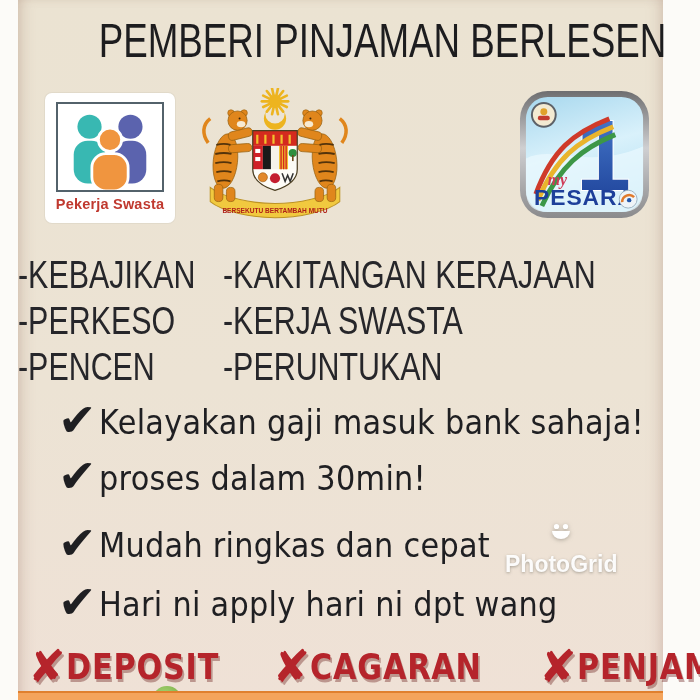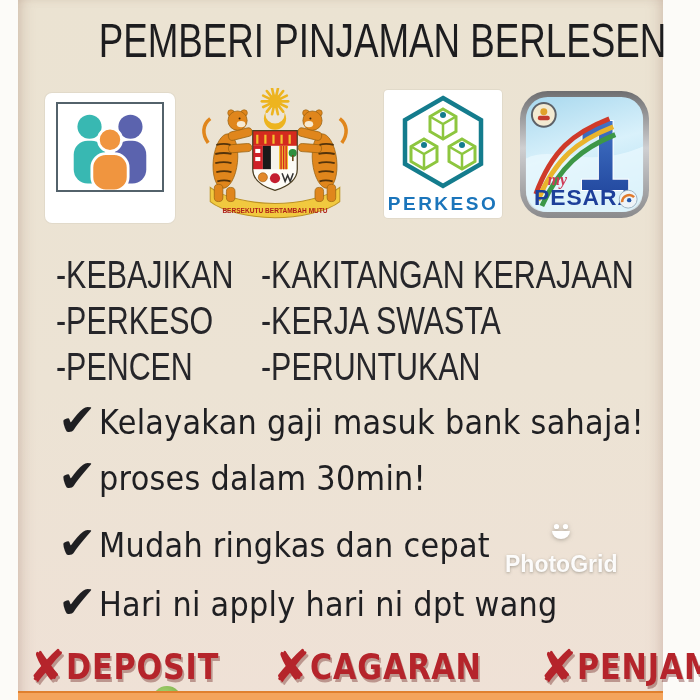--- a/index.html
+++ b/index.html
@@ -18,21 +18,21 @@
   .logo-card{background:#fff;border-radius:7px;box-shadow:0 0 0 1px rgba(0,0,0,.04);}
   .pekerja{left:45px;top:93px;width:130px;height:130px;padding-top:9px;box-sizing:border-box;}
   .pekerja .frame{width:104px;height:86px;margin:0 auto;border:2.5px solid #53626b;
                   display:flex;align-items:flex-end;justify-content:center;overflow:hidden;}
   .pekerja .plabel{margin-top:4px;text-align:center;font-size:14.5px;font-weight:700;
                    color:#c0392f;letter-spacing:.2px;}
   .jata{left:192px;top:88px;width:166px;height:134px;}
   .perkeso{left:384px;top:90px;width:118px;height:128px;border-radius:4px;}
   .pesara{left:518px;top:89px;width:133px;height:131px;}
   
-  .cats{position:absolute;left:18px;top:252px;width:645px;padding-left:38px;
+  .cats{position:absolute;left:18px;top:252px;width:645px;
         box-sizing:border-box;display:grid;grid-template-columns:205px auto;
         color:#26262a;font-size:38px;line-height:46px;}
   .cats span{display:inline-block;transform:scaleX(.8);transform-origin:left center;
              white-space:nowrap;font-weight:400;}
   
   .benefits{position:absolute;left:18px;top:399px;width:645px;padding-left:40px;
             box-sizing:border-box;color:#1f1f22;}
   .brow{display:flex;align-items:center;height:46px;}
   .brow.m1{margin-top:10px}.brow.m2{margin-top:21px}.brow.m3{margin-top:13px}
   .chk{font-family:"DejaVu Sans",sans-serif;font-size:46px;font-weight:700;
@@ -72,20 +72,21 @@
     <div class="frame">
       <svg width="98" height="80" viewBox="0 0 104 86">
         <circle cx="30" cy="18" r="13" fill="#38b8b2"></circle>
         <rect x="13" y="33" width="34" height="46" rx="15" fill="#38b8b2"></rect>
         <circle cx="74" cy="18" r="13" fill="#5b63ae"></circle>
         <rect x="57" y="33" width="34" height="46" rx="15" fill="#5b63ae"></rect>
         <circle cx="52" cy="32" r="12.5" fill="#f0953f" stroke="#ffffff" stroke-width="3"></circle>
         <rect x="32.5" y="47" width="39" height="40" rx="15" fill="#f0953f" stroke="#ffffff" stroke-width="3"></rect>
       </svg>
     </div>
+    <div class="plabel">Pekerja Swasta</div>
   </div>
 
   <div class="logo jata">
     <svg width="166" height="134" viewBox="0 0 164 132">
 
       <path d="M18,98 C30,108 60,114 82,114 C104,114 134,108 146,98 L146,112 C134,122 104,128 82,128 C60,128 30,122 18,112 Z" fill="#f1c93f" stroke="#bd9323" stroke-width="1"></path>
       <text x="82" y="123" text-anchor="middle" font-size="6.5" font-weight="700" fill="#b02018">BERSEKUTU BERTAMBAH MUTU</text>
 
       <g id="tigerL">
         <path d="M16,54 C10,46 10,36 18,30" stroke="#e0861c" stroke-width="3.5" fill="none"></path>
@@ -151,39 +152,20 @@
           <line x1="82" y1="13" x2="73.9" y2="2.8"></line>
         <line x1="82" y1="13" x2="79.1" y2="0.3"></line>
           <line x1="82" y1="13" x2="84.9" y2="0.3"></line>
         <line x1="82" y1="13" x2="90.1" y2="2.8"></line>
           <line x1="82" y1="13" x2="93.7" y2="7.4"></line>
       </g>
       <circle cx="82" cy="13" r="6.5" fill="#edb41f"></circle>
     </svg>
   </div>
 
-  <div class="logo logo-card perkeso">
-    <svg width="118" height="128" viewBox="0 0 110 128">
-      <path d="M55,8 L93,30 L93,74 L55,96 L17,74 L17,30 Z" fill="#ffffff" stroke="#147c8d" stroke-width="4.5"></path>
-      <g fill="#ffffff" stroke="#8dc63f" stroke-width="3">
-        <path d="M55,19 L68,26.5 L68,41.5 L55,49 L42,41.5 L42,26.5 Z"></path>
-        <path d="M36,49 L49,56.5 L49,71.5 L36,79 L23,71.5 L23,56.5 Z"></path>
-        <path d="M74,49 L87,56.5 L87,71.5 L74,79 L61,71.5 L61,56.5 Z"></path>
-      </g>
-      <g fill="none" stroke="#8dc63f" stroke-width="2.5">
-        <path d="M42,26.5 L55,34 L68,26.5 M55,34 L55,49"></path>
-        <path d="M23,56.5 L36,64 L49,56.5 M36,64 L36,79"></path>
-        <path d="M61,56.5 L74,64 L87,56.5 M74,64 L74,79"></path>
-      </g>
-      <circle cx="55" cy="25" r="3" fill="#147c8d"></circle>
-      <circle cx="36" cy="55" r="3" fill="#147c8d"></circle>
-      <circle cx="74" cy="55" r="3" fill="#147c8d"></circle>
-      <text x="55" y="120" text-anchor="middle" font-size="19" font-weight="700" letter-spacing="2.5" fill="#1b75bb">PERKESO</text>
-    </svg>
-  </div>
 
   <div class="logo pesara">
     <svg width="133" height="131" viewBox="0 0 134 132">
       <defs>
         <linearGradient id="pmetal" x1="0" y1="0" x2="0" y2="1">
           <stop offset="0" stop-color="#6e6e70"></stop>
             <stop offset=".45" stop-color="#cfcfd1"></stop>
             <stop offset="1" stop-color="#8a8a8c"></stop>
         </linearGradient>
         <linearGradient id="psky" x1="0" y1="0" x2=".3" y2="1">

